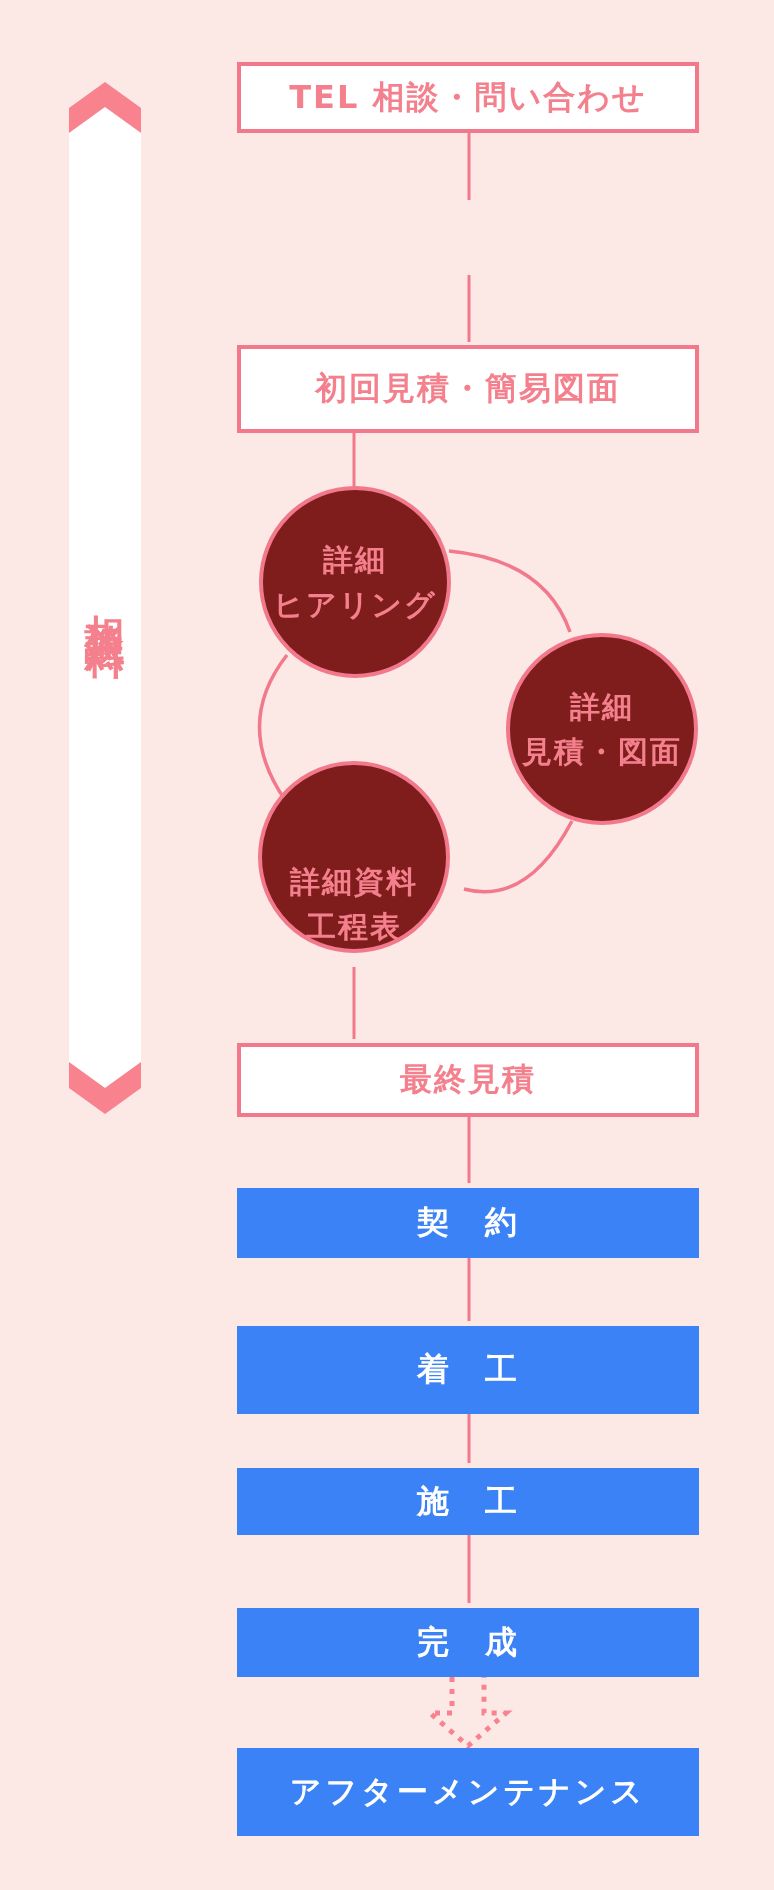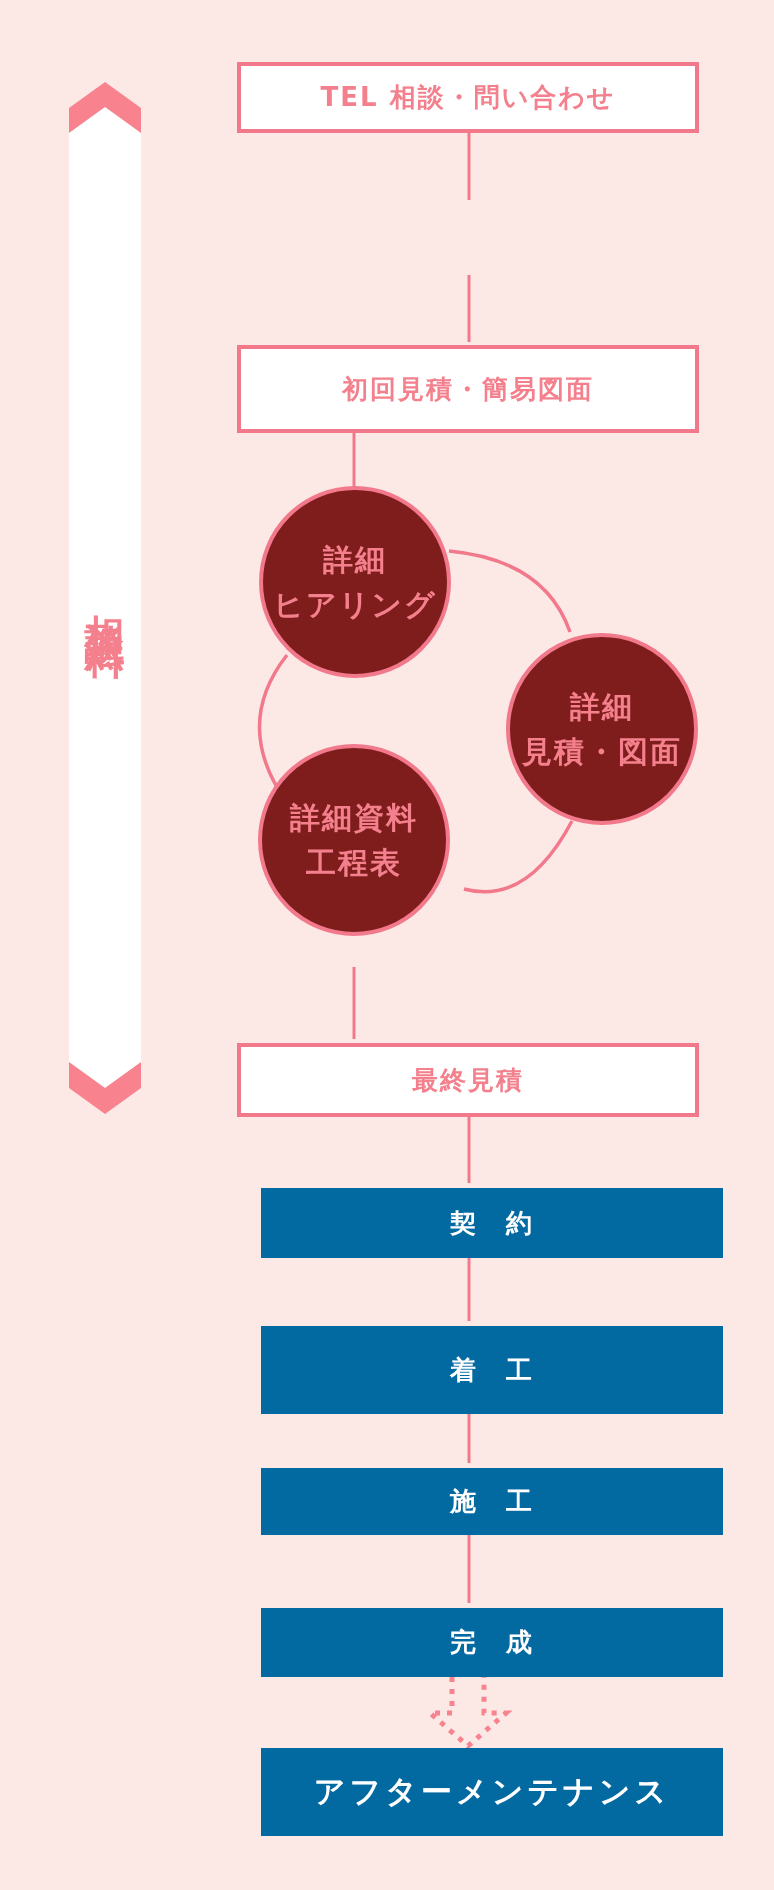--- a/index.html
+++ b/index.html
@@ -12,42 +12,42 @@
   .banner-bar{position:absolute;left:69px;top:107px;width:72px;height:981px;background:#ffffff;
     clip-path:polygon(0 26px,50% 0,100% 26px,100% calc(100% - 26px),50% 100%,0 calc(100% - 26px));
     display:flex;align-items:center;justify-content:center;}
   .banner-label{writing-mode:vertical-rl;color:#f4808d;font-size:40px;font-weight:bold;letter-spacing:8px;line-height:1;}
   .banner-chevron-bottom{position:absolute;left:69px;top:1062px;width:72px;height:52px;background:#f8838e;
     clip-path:polygon(0 0,50% 50%,100% 0,100% 50%,50% 100%,0 50%);}
 
   
   .wbox,.pbox{position:absolute;left:237px;width:462px;box-sizing:border-box;
     display:flex;align-items:center;justify-content:center;
-    font-size:26px;font-weight:bold;letter-spacing:2px;z-index:2;}
+    font-size:32px;font-weight:bold;letter-spacing:2px;z-index:2;}
   .wbox{background:#ffffff;border:4px solid #f2798b;color:#f4808d;}
-  .pbox{background:#0369a1;color:#ffffff;margin-left:24px;}
+  .pbox{background:#3b82f6;color:#ffffff;}
 
   .box-tel{top:62px;height:71px;}
   .box-survey{top:202px;height:72px;}
   .box-first{top:345px;height:88px;}
   .box-final{top:1043px;height:74px;}
   .box-contract{top:1188px;height:70px;}
   .box-start{top:1326px;height:88px;}
   .box-build{top:1468px;height:67px;}
   .box-done{top:1608px;height:69px;}
   .box-after{top:1748px;height:88px;font-size:31px;letter-spacing:4px;}
 
   
   .circle{position:absolute;width:192px;height:192px;border-radius:50%;background:#7f1d1d;
     border:4px solid #f2798b;box-sizing:border-box;z-index:2;
     display:flex;flex-direction:column;align-items:center;justify-content:center;
     color:#f4808d;font-size:30px;font-weight:bold;line-height:1.5;text-align:center;letter-spacing:2px;}
   .circle-1{left:259px;top:486px;}
   .circle-2{left:506px;top:633px;}
-  .circle-3{left:258px;top:744px;}
+  .circle-3{left:258px;top:761px;justify-content:flex-end;}
 
   
   .arrow-layer{position:absolute;left:0;top:0;z-index:1;}
   .arrow-layer path{fill:none;}
   .solid-arrow{stroke:#f2798b;stroke-width:3px;}
   .cycle-arrow{stroke:#f2798b;stroke-width:3.5px;}
   .dotted-arrow{stroke:#f8838e;stroke-width:5px;stroke-dasharray:5 7;}
 </style>
 </head>
 <body>

